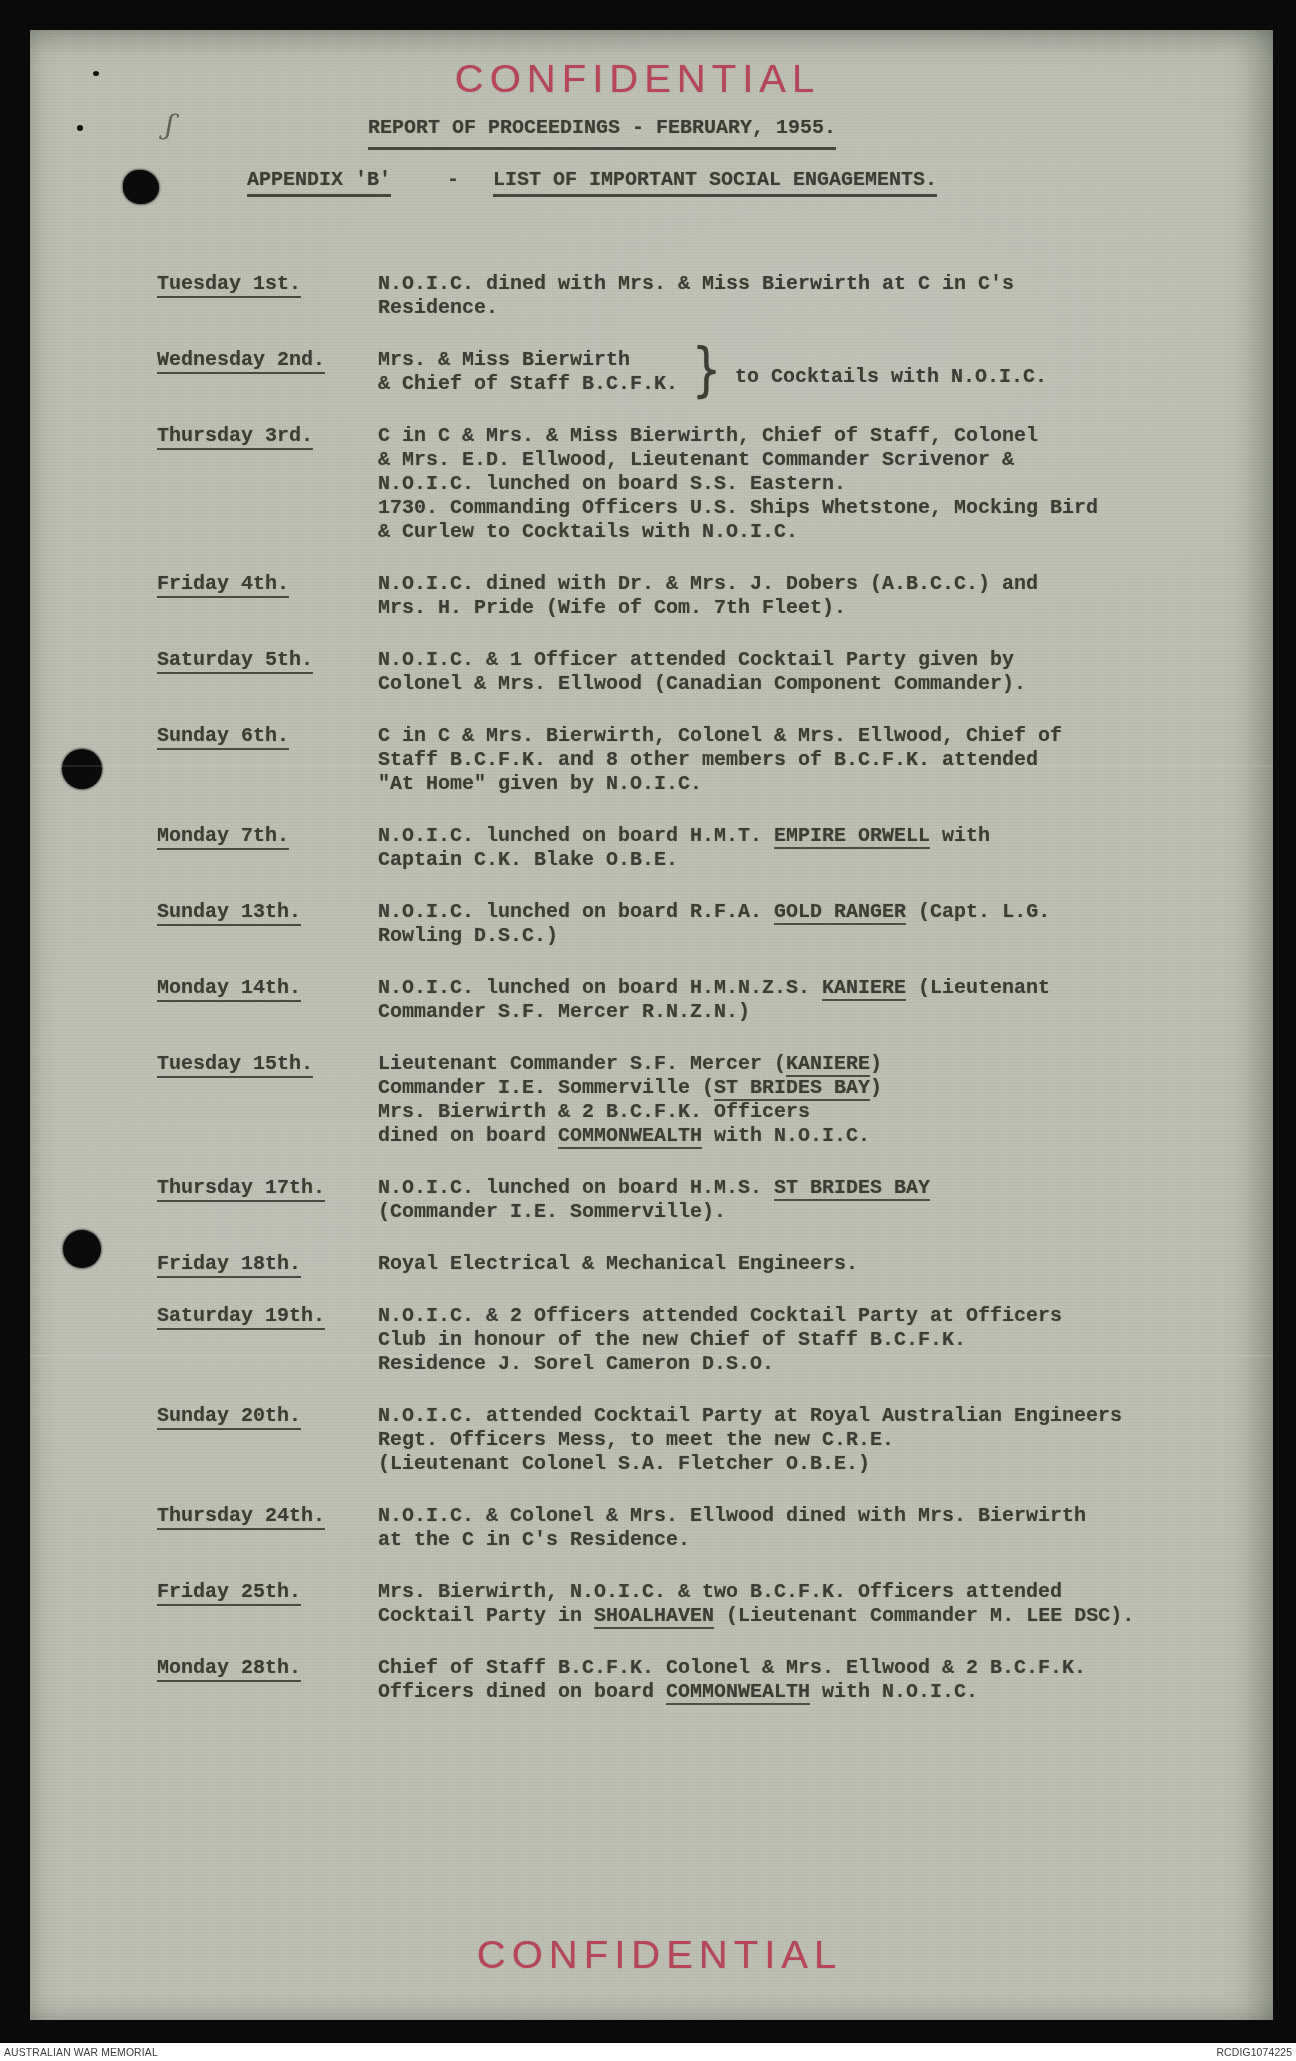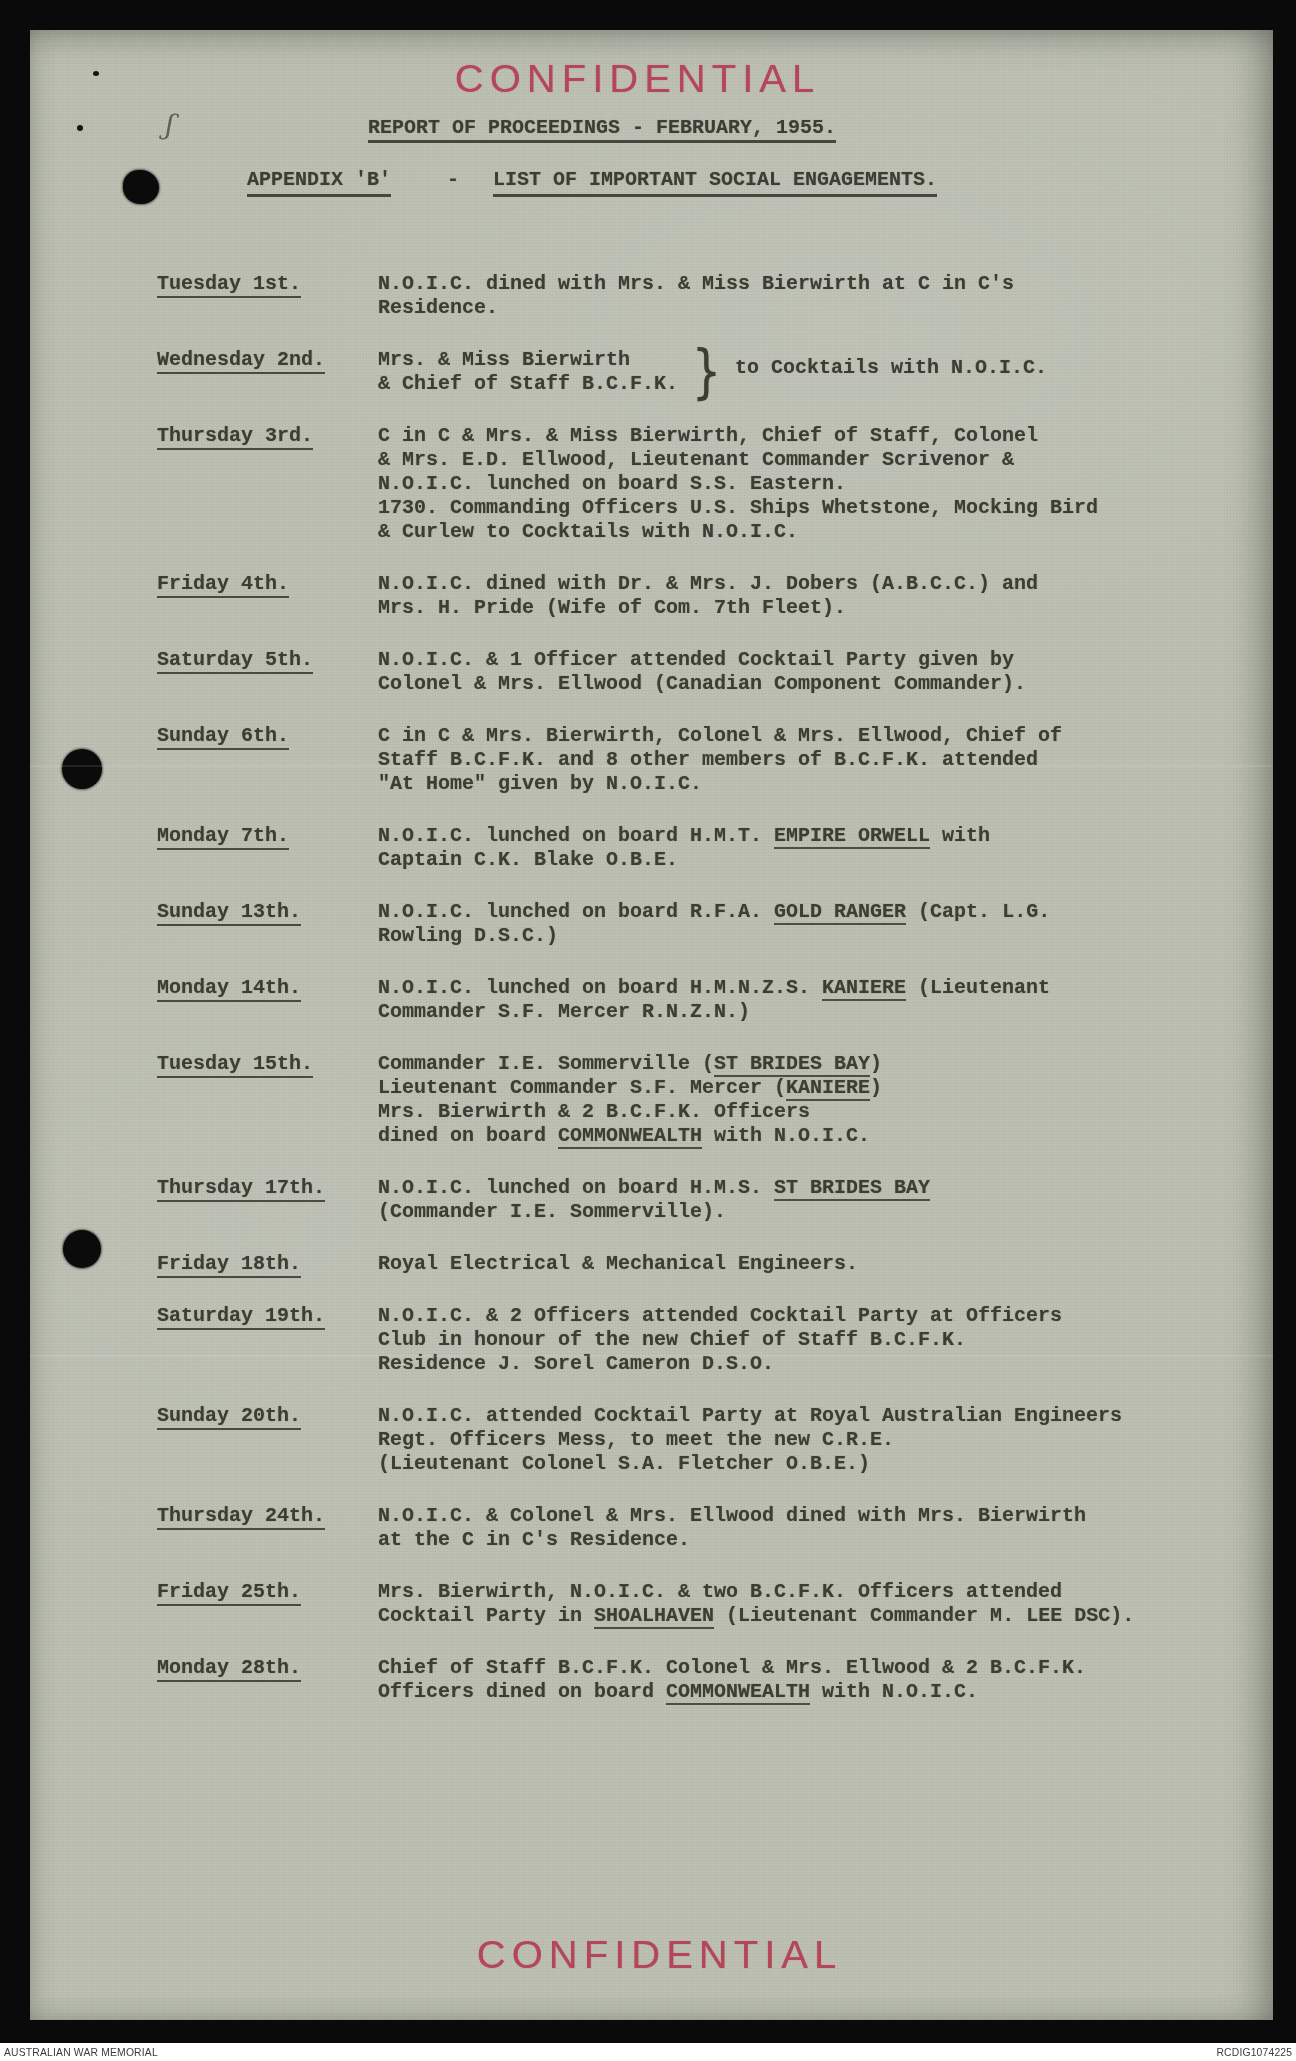--- a/index.html
+++ b/index.html
@@ -28,34 +28,34 @@
     font-family:"Liberation Sans",sans-serif;
     font-size:40px;letter-spacing:6px;white-space:nowrap;
     color:rgba(180,64,84,.88);
     text-shadow:0 0 1px rgba(180,64,84,.6);
     text-align:right;
   }
   .stamp-top{top:26px;left:calc(50% - 14px);transform:translateX(-50%) scaleY(.98);}
   .stamp-bottom{top:1902px;left:calc(50% + 8px);transform:translateX(-50%) scaleY(.98);}
   .title{
     position:absolute;left:338px;top:86px;font-size:20px;white-space:pre;
-    border-bottom:3px solid rgba(58,58,48,.9);padding-bottom:1px;letter-spacing:0px;
+    border-bottom:3px solid rgba(58,58,48,.9);padding-bottom:8px;letter-spacing:0px;
   }
   .appendix{position:absolute;left:217px;top:138px;display:flex;font-size:20px;white-space:pre;}
   .ap-underline{border-bottom:3px solid rgba(58,58,48,.9);padding-bottom:3px;}
   .ap-label{margin-right:56px;}
   .ap-dash{margin-right:34px;}
   .entries{position:absolute;left:127px;top:242px;right:30px;font-size:20px;}
   .entry{display:flex;margin-bottom:28px;}
   .date-col{flex:0 0 221px;}
   .u-date{border-bottom:2px solid rgba(58,58,48,.88);padding-bottom:1px;white-space:pre;}
   .body-col{flex:1;}
   .line{height:24px;line-height:24px;white-space:pre;}
   .u{border-bottom:2px solid rgba(58,58,48,.85);}
-  .brace-wrap{display:flex;align-items:flex-start;height:48px;}
+  .brace-wrap{display:flex;align-items:center;height:48px;}
   .brace-glyph{
     font-family:"DejaVu Sans",sans-serif;font-size:58px;font-weight:normal;
     line-height:48px;margin:0 10px 4px 10px;transform:scaleX(.8);
   }
   .brace-right{white-space:pre;padding-top:8px;}
   .hole{position:absolute;background:#0b0b0b;border-radius:50%;box-shadow:0 0 2px 1px rgba(11,11,11,.55);}
   .hole-1{left:93px;top:140px;width:36px;height:34px;border-radius:46% 54% 50% 50%;}
   .hole-2{left:32px;top:719px;width:40px;height:40px;}
   .hole-3{left:33px;top:1200px;width:38px;height:38px;}
   .speck{position:absolute;background:#141410;border-radius:50%;}
@@ -159,22 +159,22 @@
       <div class="entry">
         <div class="date-col"><span class="u-date">Monday 14th.</span></div>
         <div class="body-col">
           <div class="line"><span>N.O.I.C. lunched on board H.M.N.Z.S. </span><span class="u">KANIERE</span><span> (Lieutenant</span></div>
           <div class="line"><span>Commander S.F. Mercer R.N.Z.N.)</span></div>
         </div>
       </div>
       <div class="entry">
         <div class="date-col"><span class="u-date">Tuesday 15th.</span></div>
         <div class="body-col">
+          <div class="line"><span>Lieutenant Commander S.F. Mercer (</span><span class="u">KANIERE</span><span>)</span></div>
           <div class="line"><span>Commander I.E. Sommerville (</span><span class="u">ST BRIDES BAY</span><span>)</span></div>
-          <div class="line"><span>Lieutenant Commander S.F. Mercer (</span><span class="u">KANIERE</span><span>)</span></div>
           <div class="line"><span>Mrs. Bierwirth &amp; 2 B.C.F.K. Officers</span></div>
           <div class="line"><span>dined on board </span><span class="u">COMMONWEALTH</span><span> with N.O.I.C.</span></div>
         </div>
       </div>
       <div class="entry">
         <div class="date-col"><span class="u-date">Thursday 17th.</span></div>
         <div class="body-col">
           <div class="line"><span>N.O.I.C. lunched on board H.M.S. </span><span class="u">ST BRIDES BAY</span></div>
           <div class="line"><span>(Commander I.E. Sommerville).</span></div>
         </div>

